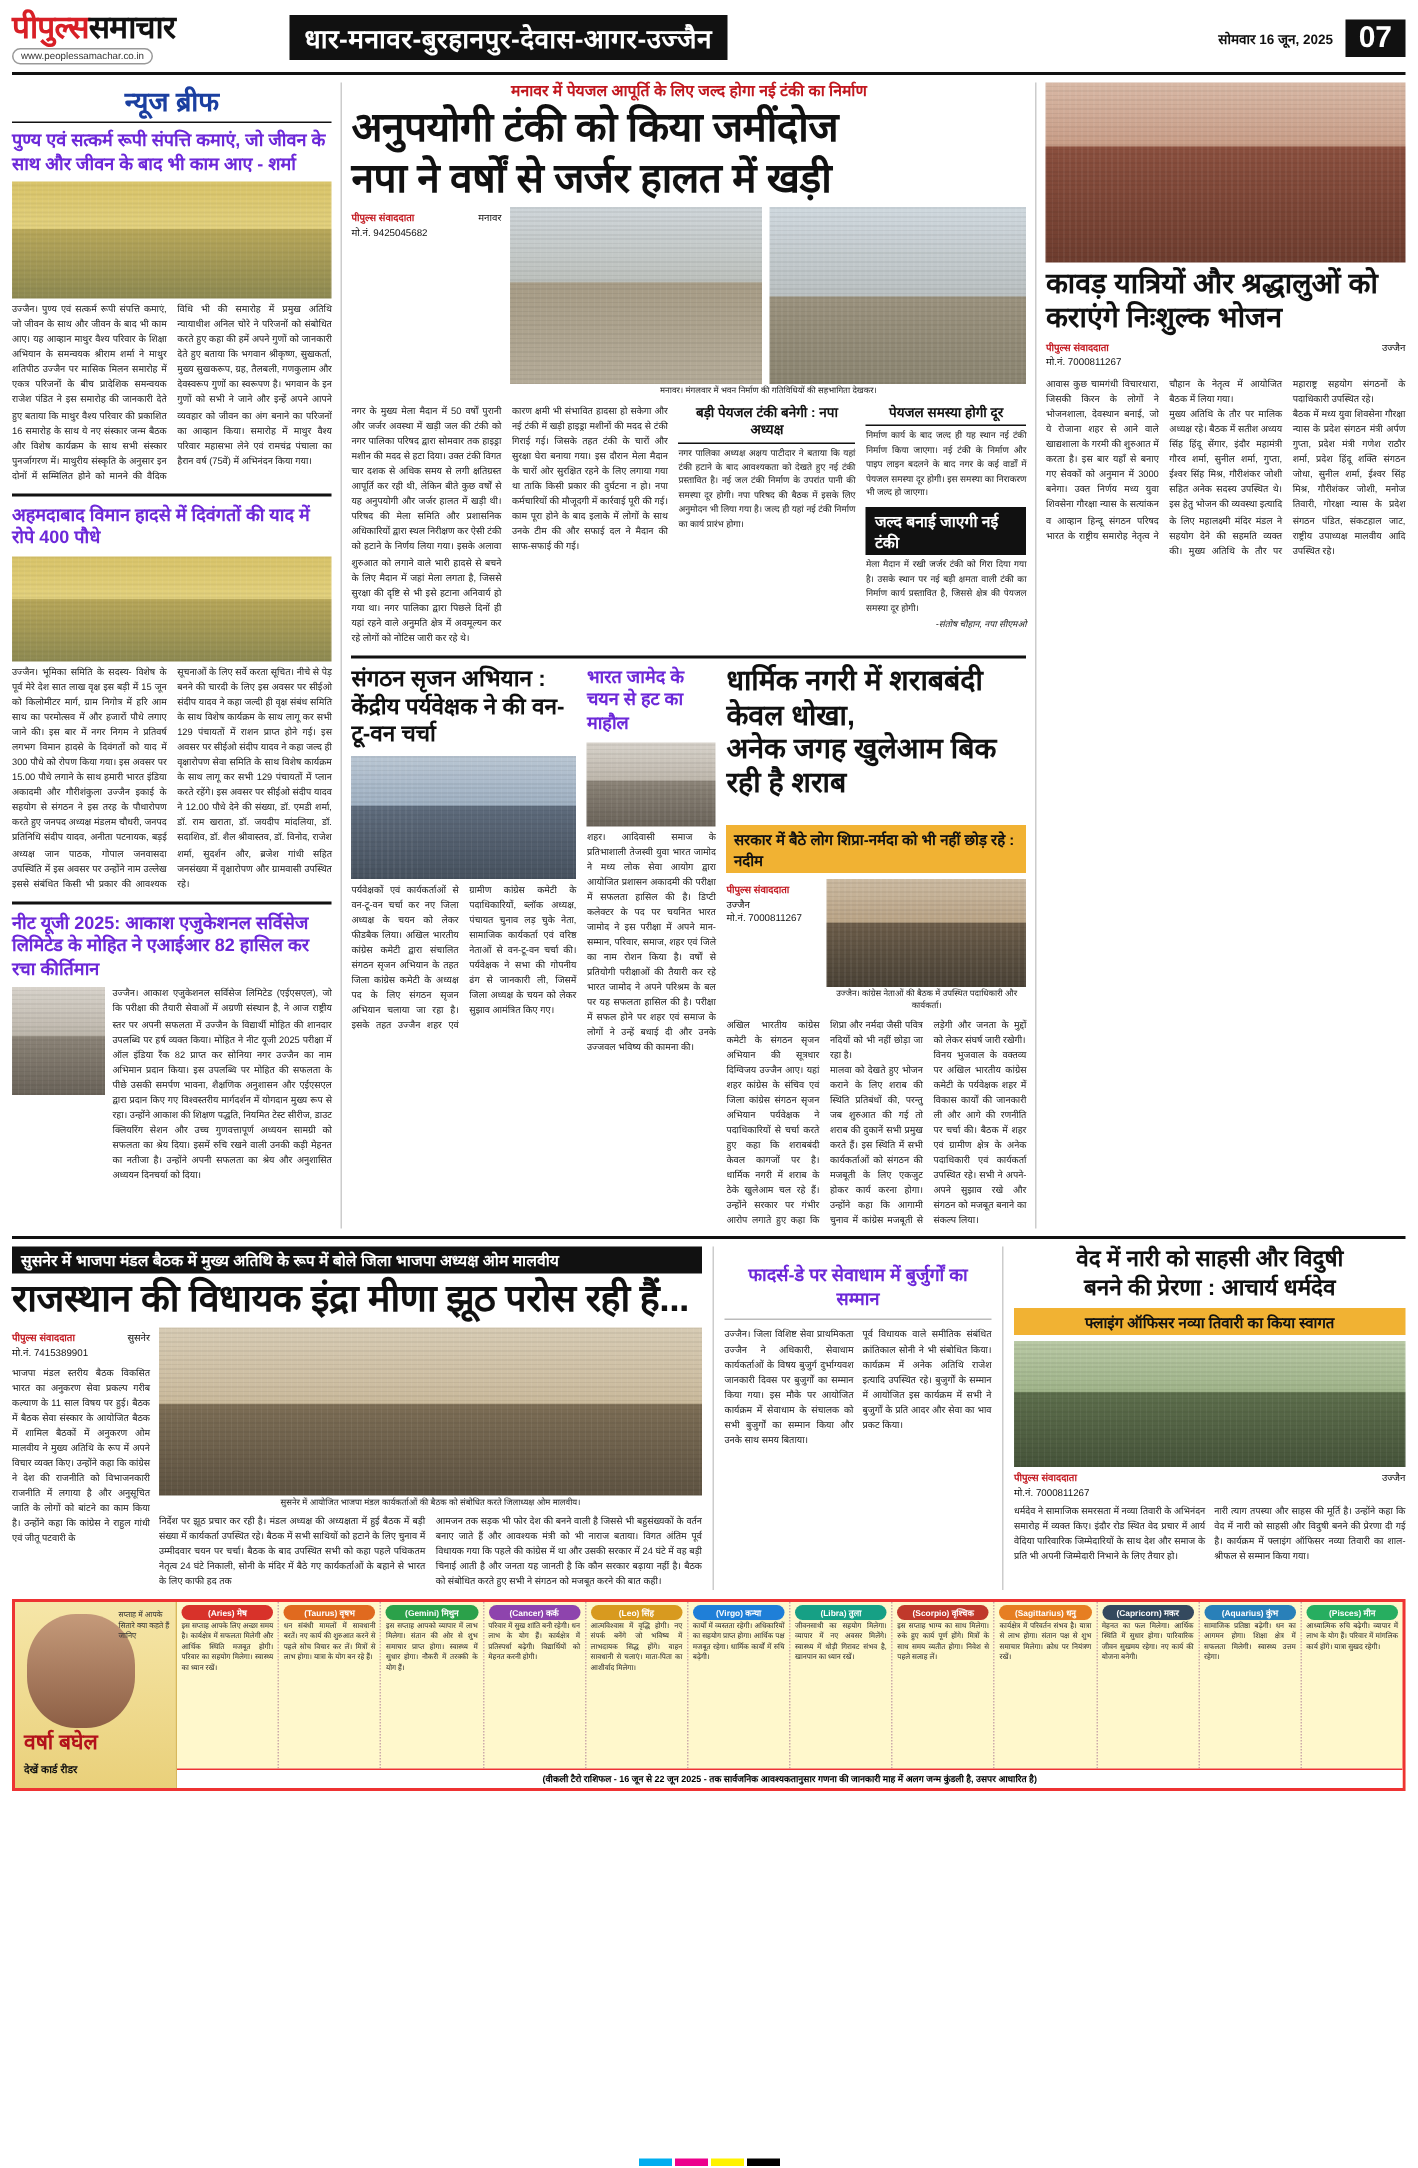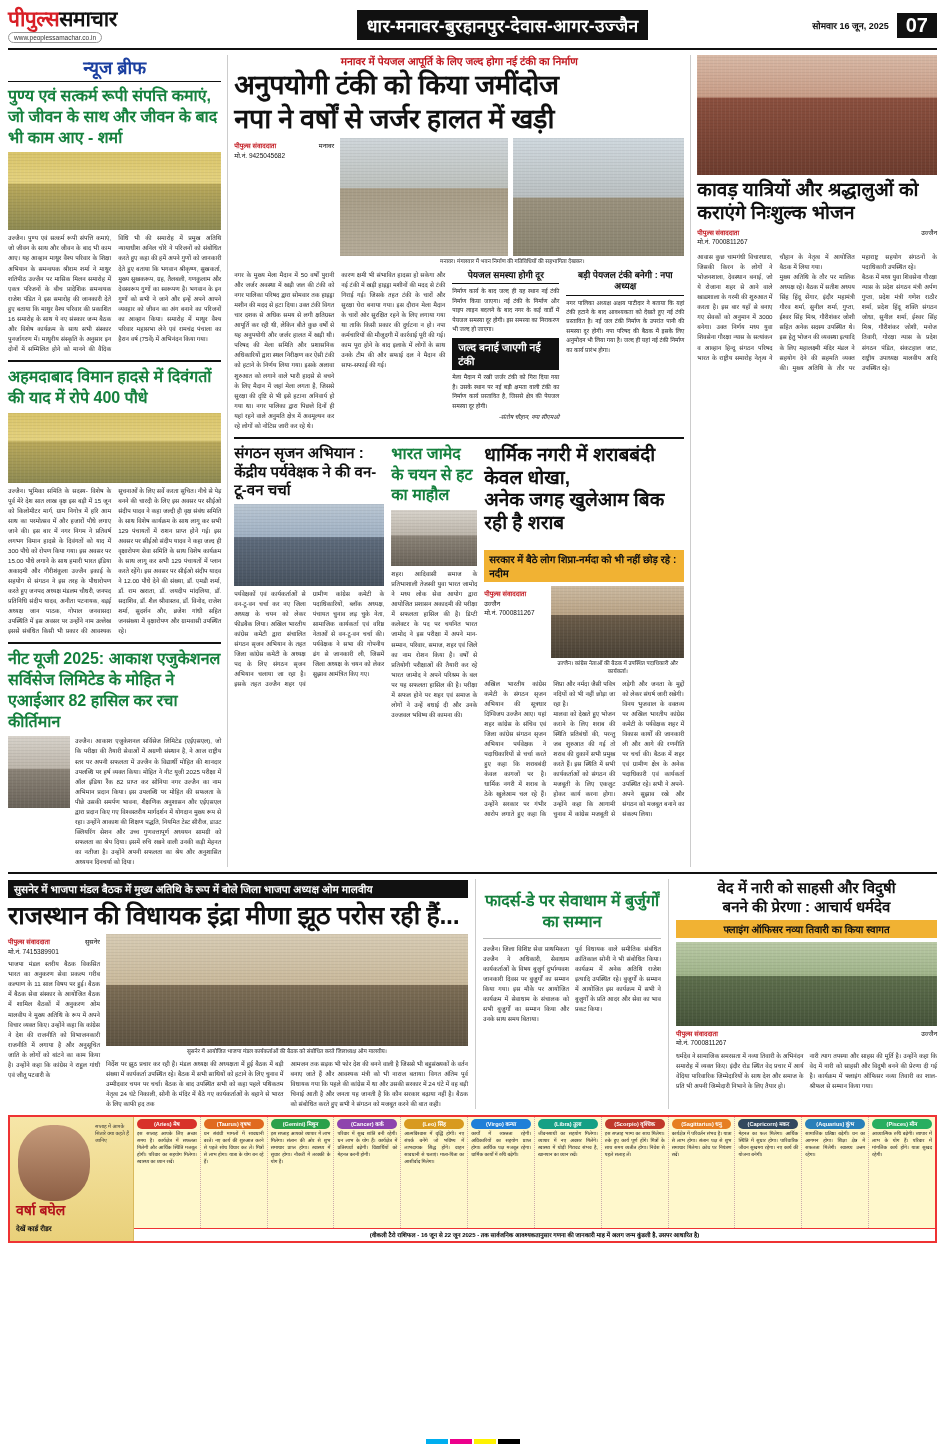--- a/index.html
+++ b/index.html
@@ -14,21 +14,21 @@
 
   
   .masthead {
     display: flex; align-items: center; justify-content: space-between;
     border-bottom: 2px solid #111; padding-bottom: 4px; height: 44px;
   }
   .logo-block { display: flex; flex-direction: column; width: 185px; }
   .logo-main { font-size: 21px; font-weight: bold; color: #111; letter-spacing: -0.5px; line-height: 1; }
   .logo-main .red { color: #d81f26; }
   .logo-url { font-size: 6.5px; color: #333; border: 1px solid #999; border-radius: 7px; padding: 1px 5px; margin-top: 3px; width: fit-content; }
-  .masthead-center { flex: 1; text-align: center; }
+  .masthead-center { flex: 1; text-align: left; }
   .masthead-center .band {
     background: #111; color: #fff; font-size: 17.5px; font-weight: bold;
     padding: 3px 10px; display: inline-block; letter-spacing: 0.3px;
   }
   .masthead-right { display: flex; align-items: center; gap: 8px; }
   .dateline { font-size: 9px; color: #111; font-weight: bold; }
   .pageno { background: #111; color: #fff; font-size: 20px; font-weight: bold; padding: 1px 9px; }
 
   
   .content { display: flex; gap: 6px; margin-top: 5px; }
@@ -39,21 +39,21 @@
 
   
   .hr { border-top: 1px solid #bbb; margin: 5px 0; }
   .hr2 { border-top: 2px solid #111; margin: 6px 0 5px; }
   .vrule { border-left: 1px solid #ccc; }
 
   .kicker { font-size: 10.5px; color: #c2181f; font-weight: bold; line-height: 1.25; margin-bottom: 2px; }
   .headline-xl { font-size: 27px; font-weight: bold; line-height: 1.15; color: #111; letter-spacing: -0.3px; }
   .headline-lg { font-size: 19px; font-weight: bold; line-height: 1.2; color: #111; }
   .headline-md { font-size: 15px; font-weight: bold; line-height: 1.25; color: #111; }
-  .headline-sm { font-size: 16px; font-weight: bold; line-height: 1.3; color: #15803d; }
+  .headline-sm { font-size: 12px; font-weight: bold; line-height: 1.3; color: #6d28d9; }
   .subhead-bar { background: #f1b233; font-size: 10px; font-weight: bold; padding: 2px 5px; color: #111; display: inline-block; }
 
   .byline { font-size: 6.5px; color: #111; line-height: 1.5; margin: 3px 0; }
   .byline b { color: #c2181f; }
 
   .body-txt { font-size: 6.2px; line-height: 1.62; color: #1a1a1a; text-align: justify; }
   .body-txt.sm { font-size: 5.9px; line-height: 1.6; }
 
   .twocol { column-count: 2; column-gap: 7px; }
   .threecol { column-count: 3; column-gap: 7px; }
@@ -75,21 +75,21 @@
   .cap { font-size: 5.6px; color: #222; line-height: 1.4; margin-top: 2px; text-align: center; }
 
   
   .brief-hdr { text-align: center; border-bottom: 1.5px solid #111; padding-bottom: 2px; margin-bottom: 4px; }
   .brief-hdr span { font-size: 18px; font-weight: bold; color: #1b3fa0; }
   .box-head { font-size: 11px; font-weight: bold; color: #111; line-height: 1.25; }
   .ink-bar { background:#111; color:#fff; font-size:10.5px; font-weight:bold; padding:2px 6px; display:inline-block;}
 
   
   .horo-wrap { margin-top: 6px; border: 2px solid #e33; background: #fff8cc; display: flex; height: 128px; }
-  .horo-anchor { width: 124px; background: linear-gradient(#f6e6a8, #e9d07a); position: relative; border-right: 1px solid #d9b95c; }
+  .horo-anchor { width: 108px; background: linear-gradient(#f6e6a8, #e9d07a); position: relative; border-right: 1px solid #d9b95c; }
   .horo-anchor .face { position:absolute; left:8px; top:8px; width:72px; height:76px; border-radius:45%;
       background: linear-gradient(#c59a7a,#8d5f45); }
   .horo-anchor .nm { position:absolute; bottom:22px; left:6px; font-size:14px; font-weight:bold; color:#b3121b; }
   .horo-anchor .nm2 { position:absolute; bottom:8px; left:6px; font-size:7px; font-weight:bold; color:#111; }
   .horo-anchor .txt { position:absolute; right:4px; top:6px; width:34px; font-size:5px; line-height:1.4; color:#333; }
   .horo-grid { flex:1; display:flex; }
   .horo-cell { flex:1; border-right: 1px dotted #caa; padding: 2px 3px; }
   .horo-cell:last-child { border-right: none; }
   .horo-title { font-size: 5.6px; font-weight: bold; text-align: center; border-radius: 7px; padding: 1px 2px; color: #fff; margin-bottom: 2px; }
   .horo-body { font-size: 4.8px; line-height: 1.45; color: #222; text-align: justify; }
@@ -181,30 +181,30 @@
                 <span class="ph-noise"></span>
               </div>
           </div>
           <div class="cap">मनावर। मंगलवार में भवन निर्माण की गतिविधियों की सहभागिता देखकर।</div>
         </div>
       </div>
 
       <div style="display:flex;gap:7px;margin-top:4px;">
         <div style="width:100px;" class="body-txt">नगर के मुख्य मेला मैदान में 50 वर्षों पुरानी और जर्जर अवस्था में खड़ी जल की टंकी को नगर पालिका परिषद द्वारा सोमवार तक हाइड्रा मशीन की मदद से हटा दिया। उक्त टंकी विगत चार दशक से अधिक समय से लगी क्षतिग्रस्त आपूर्ति कर रही थी, लेकिन बीते कुछ वर्षों से यह अनुपयोगी और जर्जर हालत में खड़ी थी। परिषद की मेला समिति और प्रशासनिक अधिकारियों द्वारा स्थल निरीक्षण कर ऐसी टंकी को हटाने के निर्णय लिया गया। इसके अलावा शुरुआत को लगाने वाले भारी हादसे से बचने के लिए मैदान में जहां मेला लगता है, जिससे सुरक्षा की दृष्टि से भी इसे हटाना अनिवार्य हो गया था। नगर पालिका द्वारा पिछले दिनों ही यहां रहने वाले अनुमति क्षेत्र में अवमूल्यन कर रहे लोगों को नोटिस जारी कर रहे थे।</div>
         <div style="width:104px;" class="body-txt">कारण क्षमी भी संभावित हादसा हो सकेगा और नई टंकी में खड़ी हाइड्रा मशीनों की मदद से टंकी गिराई गई। जिसके तहत टंकी के चारों और सुरक्षा घेरा बनाया गया। इस दौरान मेला मैदान के चारों ओर सुरक्षित रहने के लिए लगाया गया था ताकि किसी प्रकार की दुर्घटना न हो। नपा कर्मचारियों की मौजूदगी में कार्रवाई पूरी की गई। काम पूरा होने के बाद इलाके में लोगों के साथ उनके टीम की और सफाई दल ने मैदान की साफ-सफाई की गई।</div>
+        <div style="width:118px;">
+          <div class="box-head" style="text-align:center;border-bottom:1px solid #111;padding-bottom:2px;margin-bottom:3px;font-size:9px;">बड़ी पेयजल टंकी बनेगी : नपा अध्यक्ष</div>
+          <div class="body-txt sm">नगर पालिका अध्यक्ष अक्षय पाटीदार ने बताया कि यहां टंकी हटाने के बाद आवश्यकता को देखते हुए नई टंकी प्रस्तावित है। नई जल टंकी निर्माण के उपरांत पानी की समस्या दूर होगी। नपा परिषद की बैठक में इसके लिए अनुमोदन भी लिया गया है। जल्द ही यहां नई टंकी निर्माण का कार्य प्रारंभ होगा।</div>
+        </div>
         <div style="flex:1;">
           <div class="box-head" style="text-align:center;border-bottom:1px solid #111;padding-bottom:2px;margin-bottom:3px;font-size:9px;">पेयजल समस्या होगी दूर</div>
           <div class="body-txt sm">निर्माण कार्य के बाद जल्द ही यह स्थान नई टंकी निर्माण किया जाएगा। नई टंकी के निर्माण और पाइप लाइन बदलने के बाद नगर के कई वार्डों में पेयजल समस्या दूर होगी। इस समस्या का निराकरण भी जल्द हो जाएगा।</div>
           <div class="ink-bar" style="margin-top:4px;">जल्द बनाई जाएगी नई टंकी</div>
           <div class="body-txt sm" style="margin-top:3px;">मेला मैदान में रखी जर्जर टंकी को गिरा दिया गया है। उसके स्थान पर नई बड़ी क्षमता वाली टंकी का निर्माण कार्य प्रस्तावित है, जिससे क्षेत्र की पेयजल समस्या दूर होगी।</div>
           <div class="body-txt sm" style="text-align:right;font-style:italic;margin-top:2px;">-संतोष चौहान, नपा सीएमओ</div>
-        </div>
-        <div style="width:118px;">
-          <div class="box-head" style="text-align:center;border-bottom:1px solid #111;padding-bottom:2px;margin-bottom:3px;font-size:9px;">बड़ी पेयजल टंकी बनेगी : नपा अध्यक्ष</div>
-          <div class="body-txt sm">नगर पालिका अध्यक्ष अक्षय पाटीदार ने बताया कि यहां टंकी हटाने के बाद आवश्यकता को देखते हुए नई टंकी प्रस्तावित है। नई जल टंकी निर्माण के उपरांत पानी की समस्या दूर होगी। नपा परिषद की बैठक में इसके लिए अनुमोदन भी लिया गया है। जल्द ही यहां नई टंकी निर्माण का कार्य प्रारंभ होगा।</div>
         </div>
       </div>
 
       <div class="hr2"></div>
 
       <div style="display:flex;gap:7px;">
         <div style="width:150px;">
           <div class="headline-md">संगठन सृजन अभियान : केंद्रीय पर्यवेक्षक ने की वन-टू-वन चर्चा</div>
           <div class="ph bluehall" style="height:82px;margin:4px 0 3px;">
               <span class="ph-noise"></span>

